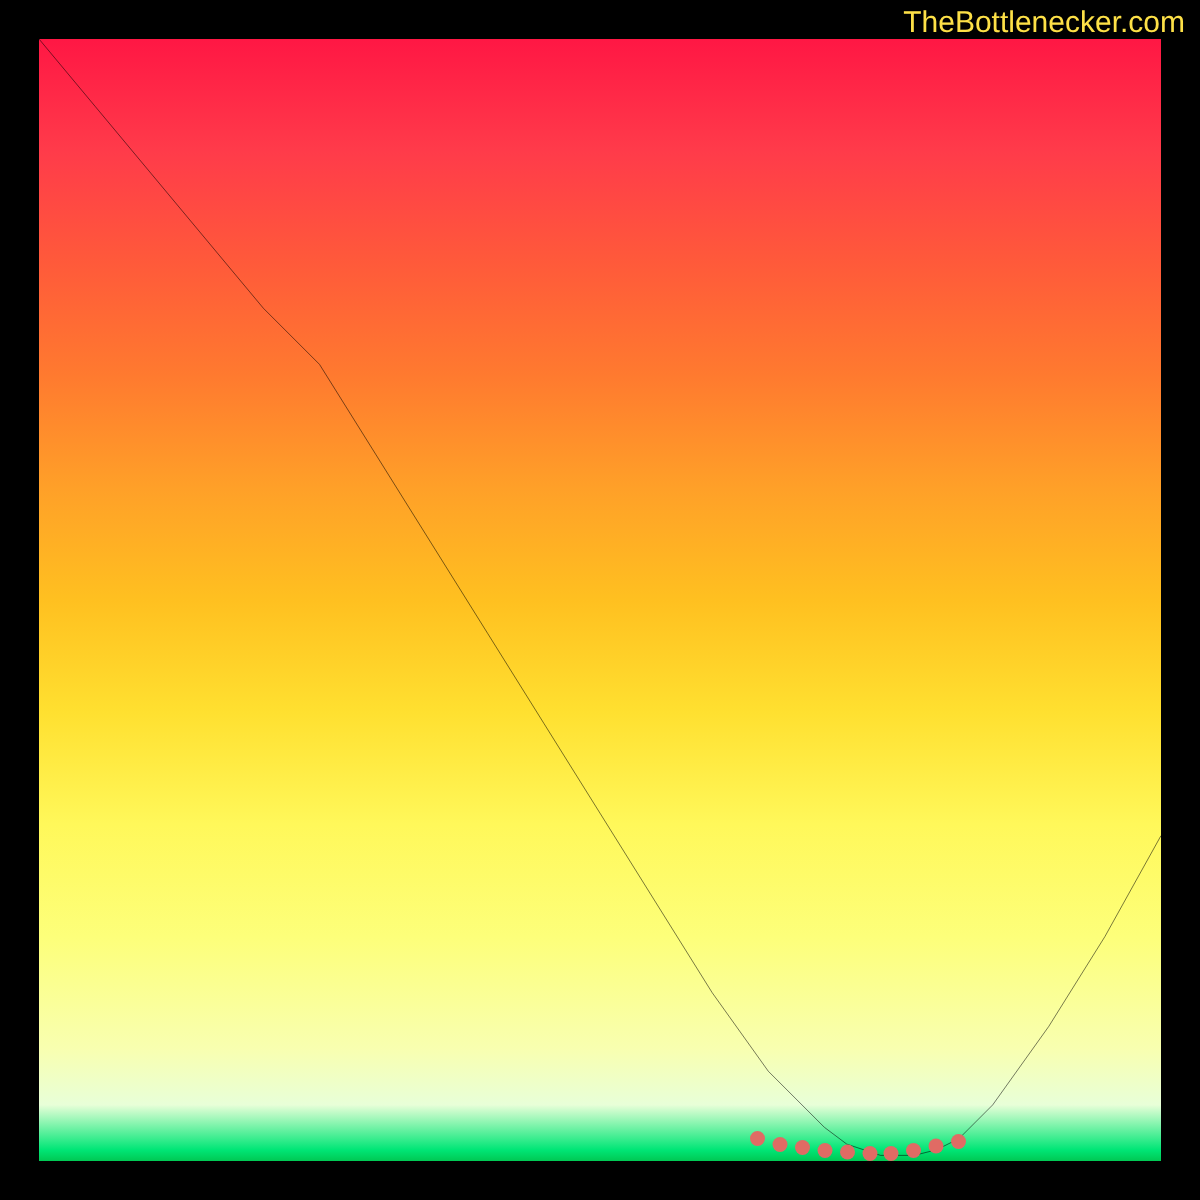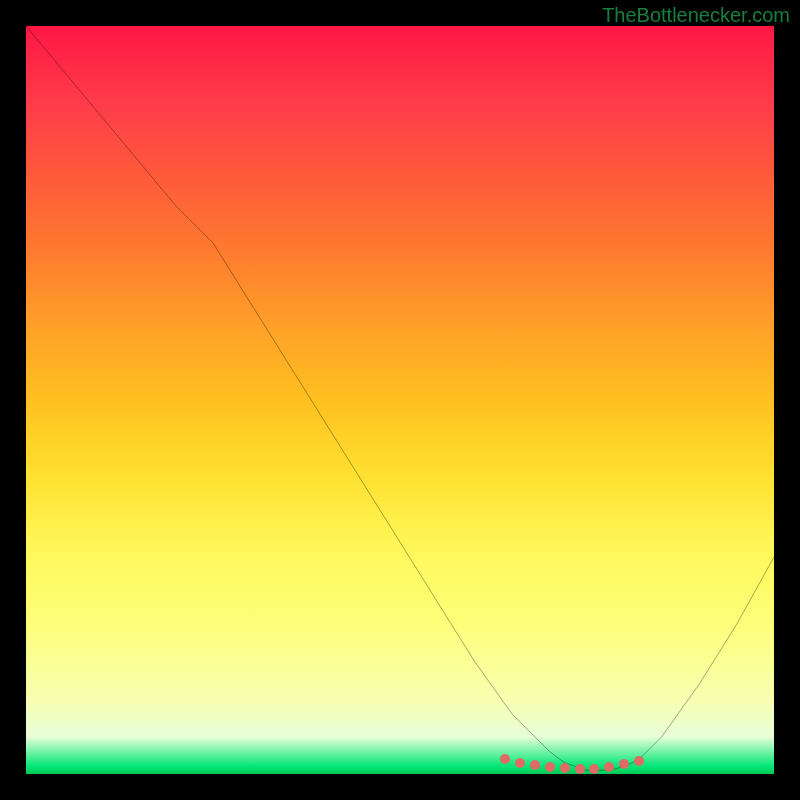--- a/index.html
+++ b/index.html
@@ -8,21 +8,21 @@
     width: 800px;
     height: 800px;
     background: #000;
     position: relative;
     font-family: Arial, sans-serif;
   }
   .watermark {
     position: absolute;
     top: 4px;
     right: 10px;
-    color: #15803d;
+    color: #fde047;
     font-size: 20px;
     z-index: 10;
   }
   .plot-area {
     position: absolute;
     left: 26px;
     top: 26px;
     width: 748px;
     height: 748px;
   }

